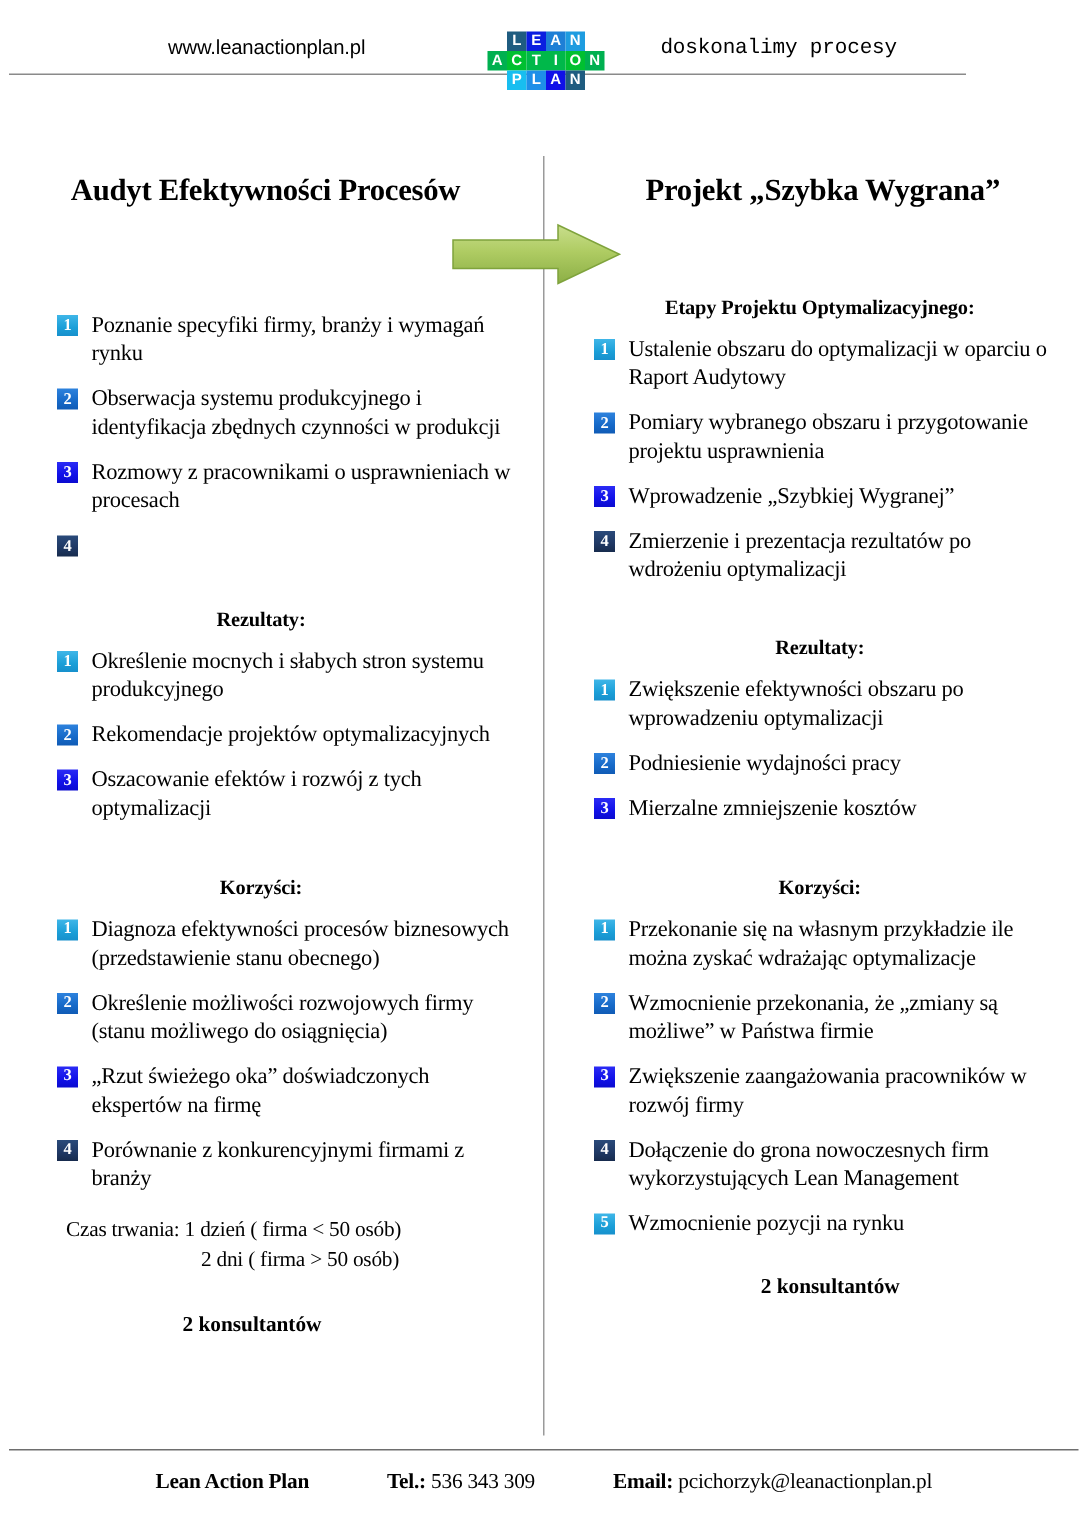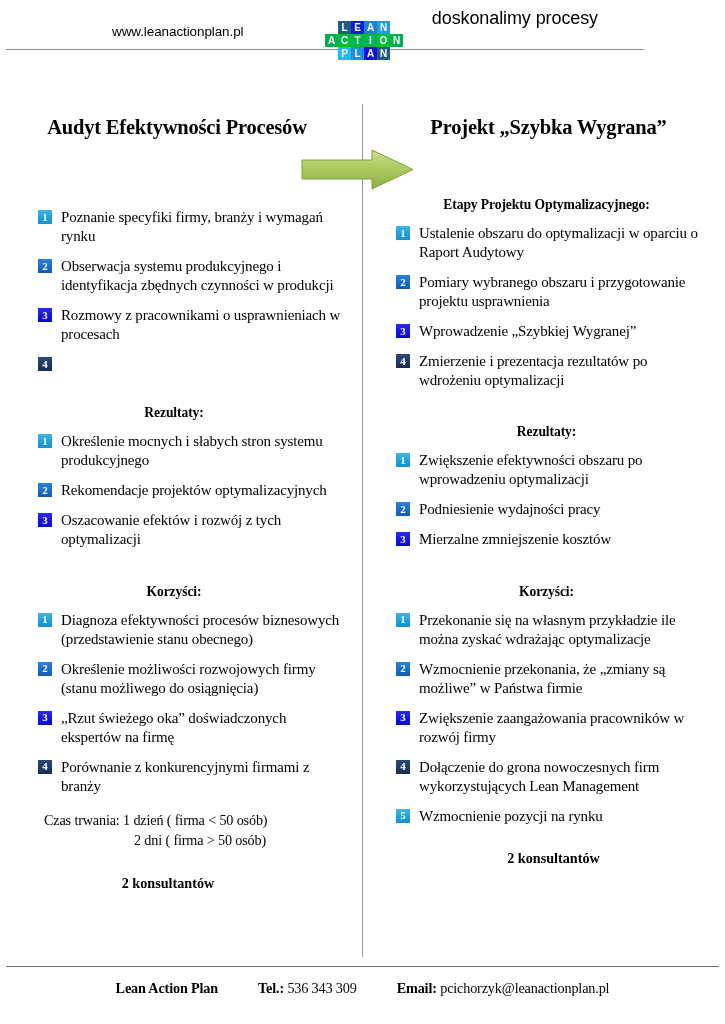--- a/index.html
+++ b/index.html
@@ -13,23 +13,23 @@
   .page { position: relative; width: 650px; height: 1024px; }
 
   
   .header { position: relative; height: 76px; }
   .header-url {
     position: absolute; left: 112px; top: 24px;
     font-family: "Liberation Sans", "DejaVu Sans", sans-serif;
     font-size: 13.5px; letter-spacing: -0.1px;
   }
   .header-tag {
-    position: absolute; right: 52px; top: 8px;
-    font-family: Liberation Sans, sans-serif;
-    font-size: 18px; letter-spacing: -0.1px;
+    position: absolute; right: 52px; top: 24px;
+    font-family: Liberation Mono, monospace;
+    font-size: 14px; letter-spacing: -0.1px;
   }
   .header-rule {
     position: absolute; left: 6px; right: 6px; top: 49px;
     height: 1px; background: #8a8a8a;
   }
 
   
   .logo {
     position: absolute; left: 325px; top: 21px;
     width: 78px; z-index: 5;
@@ -113,21 +113,21 @@
   .col-right .consultants { padding-left: 20px; }
 
   
   .footer { position: absolute; left: 0; bottom: 0; width: 725px; height: 66px; }
   .footer-rule {
     position: absolute; left: 6px; right: 6px; top: 8px;
     height: 1px; background: #6e6e6e;
   }
   .footer-row {
     position: absolute; left: 0; top: 22px; width: 725px;
-    display: flex; justify-content: center; gap: 40px;
+    display: flex; justify-content: center; gap: 52px;
     font-size: 14.2px; letter-spacing: -0.15px;
   }
   .footer-row .lbl { font-weight: bold; }
 </style>
 </head>
 <body>
 
 <div class="page">
 
   <div class="header">

